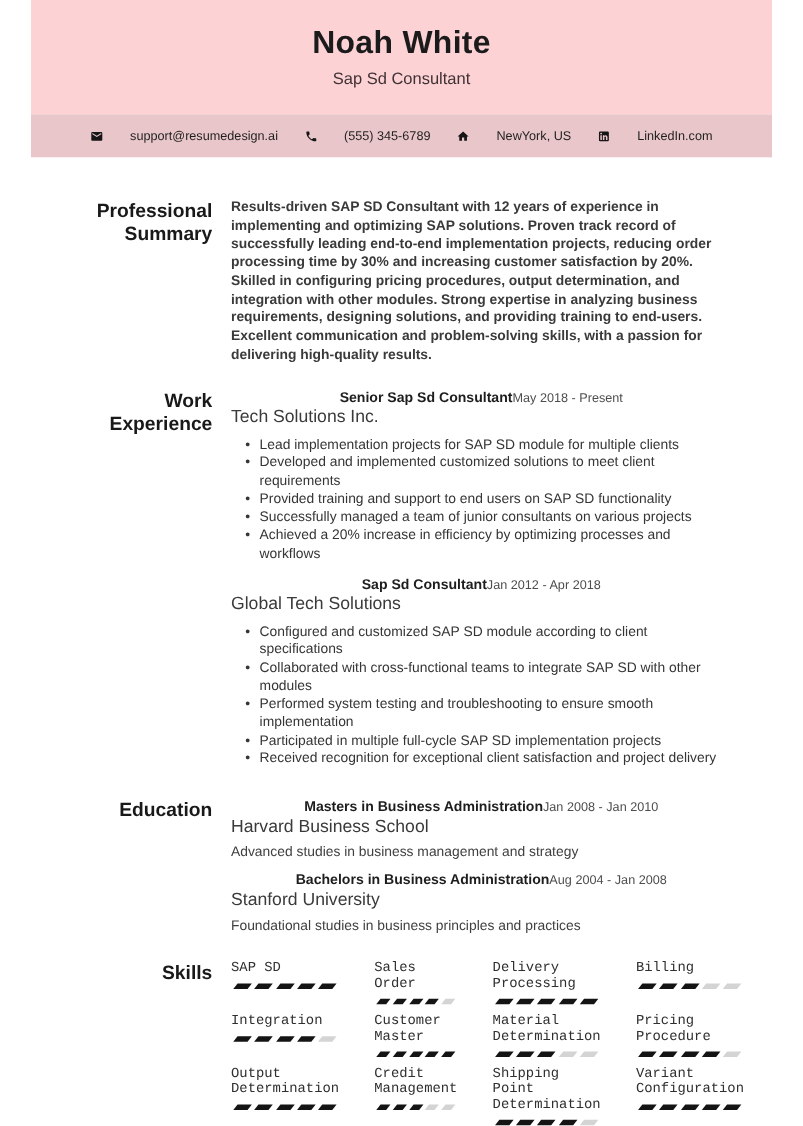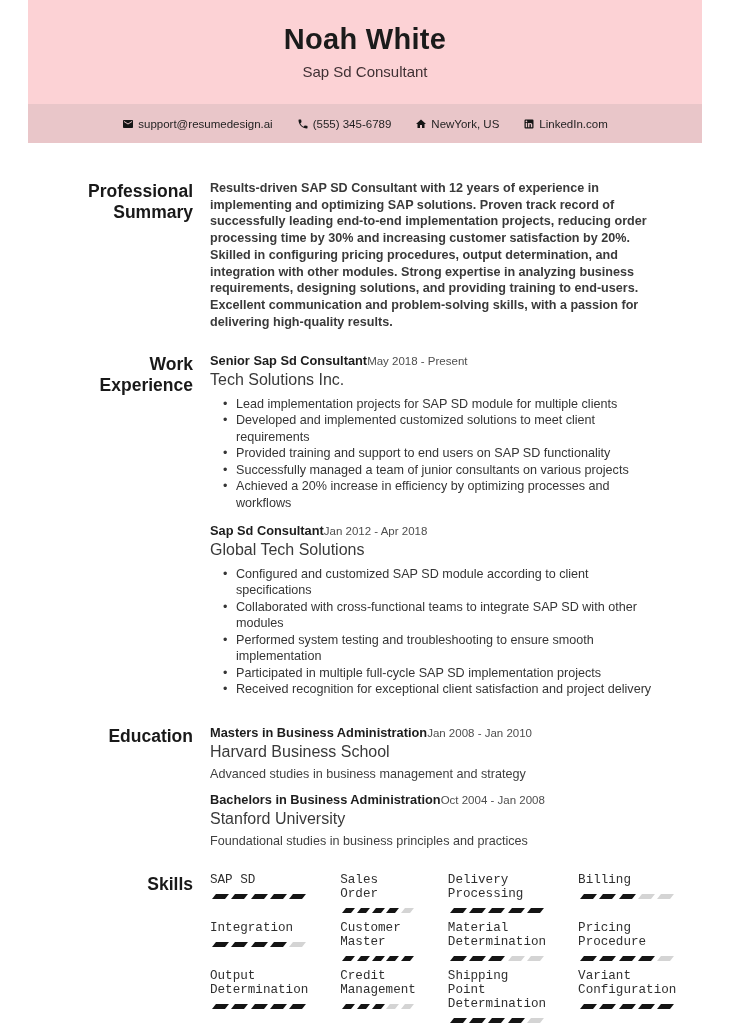--- a/index.html
+++ b/index.html
@@ -15,33 +15,33 @@
   body{font-family:"Liberation Sans", sans-serif;}
   .page{width:674px;height:1024px;background:#ffffff;overflow:hidden;margin:0 auto;}
 
   
   .header{background:var(--header-bg);height:104px;text-align:center;padding-top:24px;}
   .name{font-size:29px;font-weight:700;color:#1b1b1b;letter-spacing:.3px;line-height:1.1;}
   .job-title{margin-top:7px;font-size:15px;color:#403134;}
 
   
   .contact-bar{background:var(--contact-bg);height:39px;display:flex;align-items:center;justify-content:center;gap:24px;}
-  .contact-item{display:flex;align-items:center;gap:4px;font-size:11.5px;color:#1f1f1f;}
+  .contact-item{display:flex;align-items:center;gap:24px;font-size:11.5px;color:#1f1f1f;}
   .contact-item svg{width:12px;height:12px;fill:#151515;flex:0 0 auto;}
 
   
   .main{padding-top:37px;}
   .section{display:grid;grid-template-columns:118px 1fr;column-gap:17px;margin-left:47px;padding-right:37px;}
   .section-heading{text-align:right;font-weight:700;font-size:17.5px;line-height:1.2;color:#191919;padding-top:1px;}
 
   .summary-text{font-size:12.6px;color:#3a3a3a;line-height:1.33;font-weight:bold;}
 
   .entry{margin-bottom:12px;}
   .entry:last-child{margin-bottom:0;}
-  .entry-head{display:flex;justify-content:flex-start;align-items:baseline;}
+  .entry-head{display:flex;justify-content:center;align-items:baseline;}
   .entry-title{font-weight:700;font-size:12.8px;color:#1d1d1d;}
   .entry-date{font-size:11.5px;color:#4e4e4e;white-space:nowrap;}
   .entry-sub{font-size:16px;color:#3a3a3a;margin-top:3px;}
   .entry-desc{font-size:12.6px;color:#3f3f3f;margin-top:6px;}
   .bullets{list-style:none;margin-top:7px;}
   .bullets li{position:relative;padding-left:26px;font-size:12.6px;color:#353535;line-height:1.31;}
   .bullets li::before{content:"\2022";position:absolute;left:13px;top:0;color:#353535;}
 
   #experience{margin-top:22px;}
   #education{margin-top:27px;}
@@ -154,21 +154,21 @@
             <span class="entry-title">Masters in Business Administration</span>
             <span class="entry-date">Jan 2008 - Jan 2010</span>
           </div>
           <div class="entry-sub">Harvard Business School</div>
           <div class="entry-desc">Advanced studies in business management and strategy</div>
         </div>
 
         <div class="entry">
           <div class="entry-head">
             <span class="entry-title">Bachelors in Business Administration</span>
-            <span class="entry-date">Oct 2004 - Jan 2008</span>
+            <span class="entry-date">Aug 2004 - Jan 2008</span>
           </div>
           <div class="entry-sub">Stanford University</div>
           <div class="entry-desc">Foundational studies in business principles and practices</div>
         </div>
 
       </div>
     </div>
 
     <div class="section" id="skills">
       <div class="section-heading">Skills</div>

